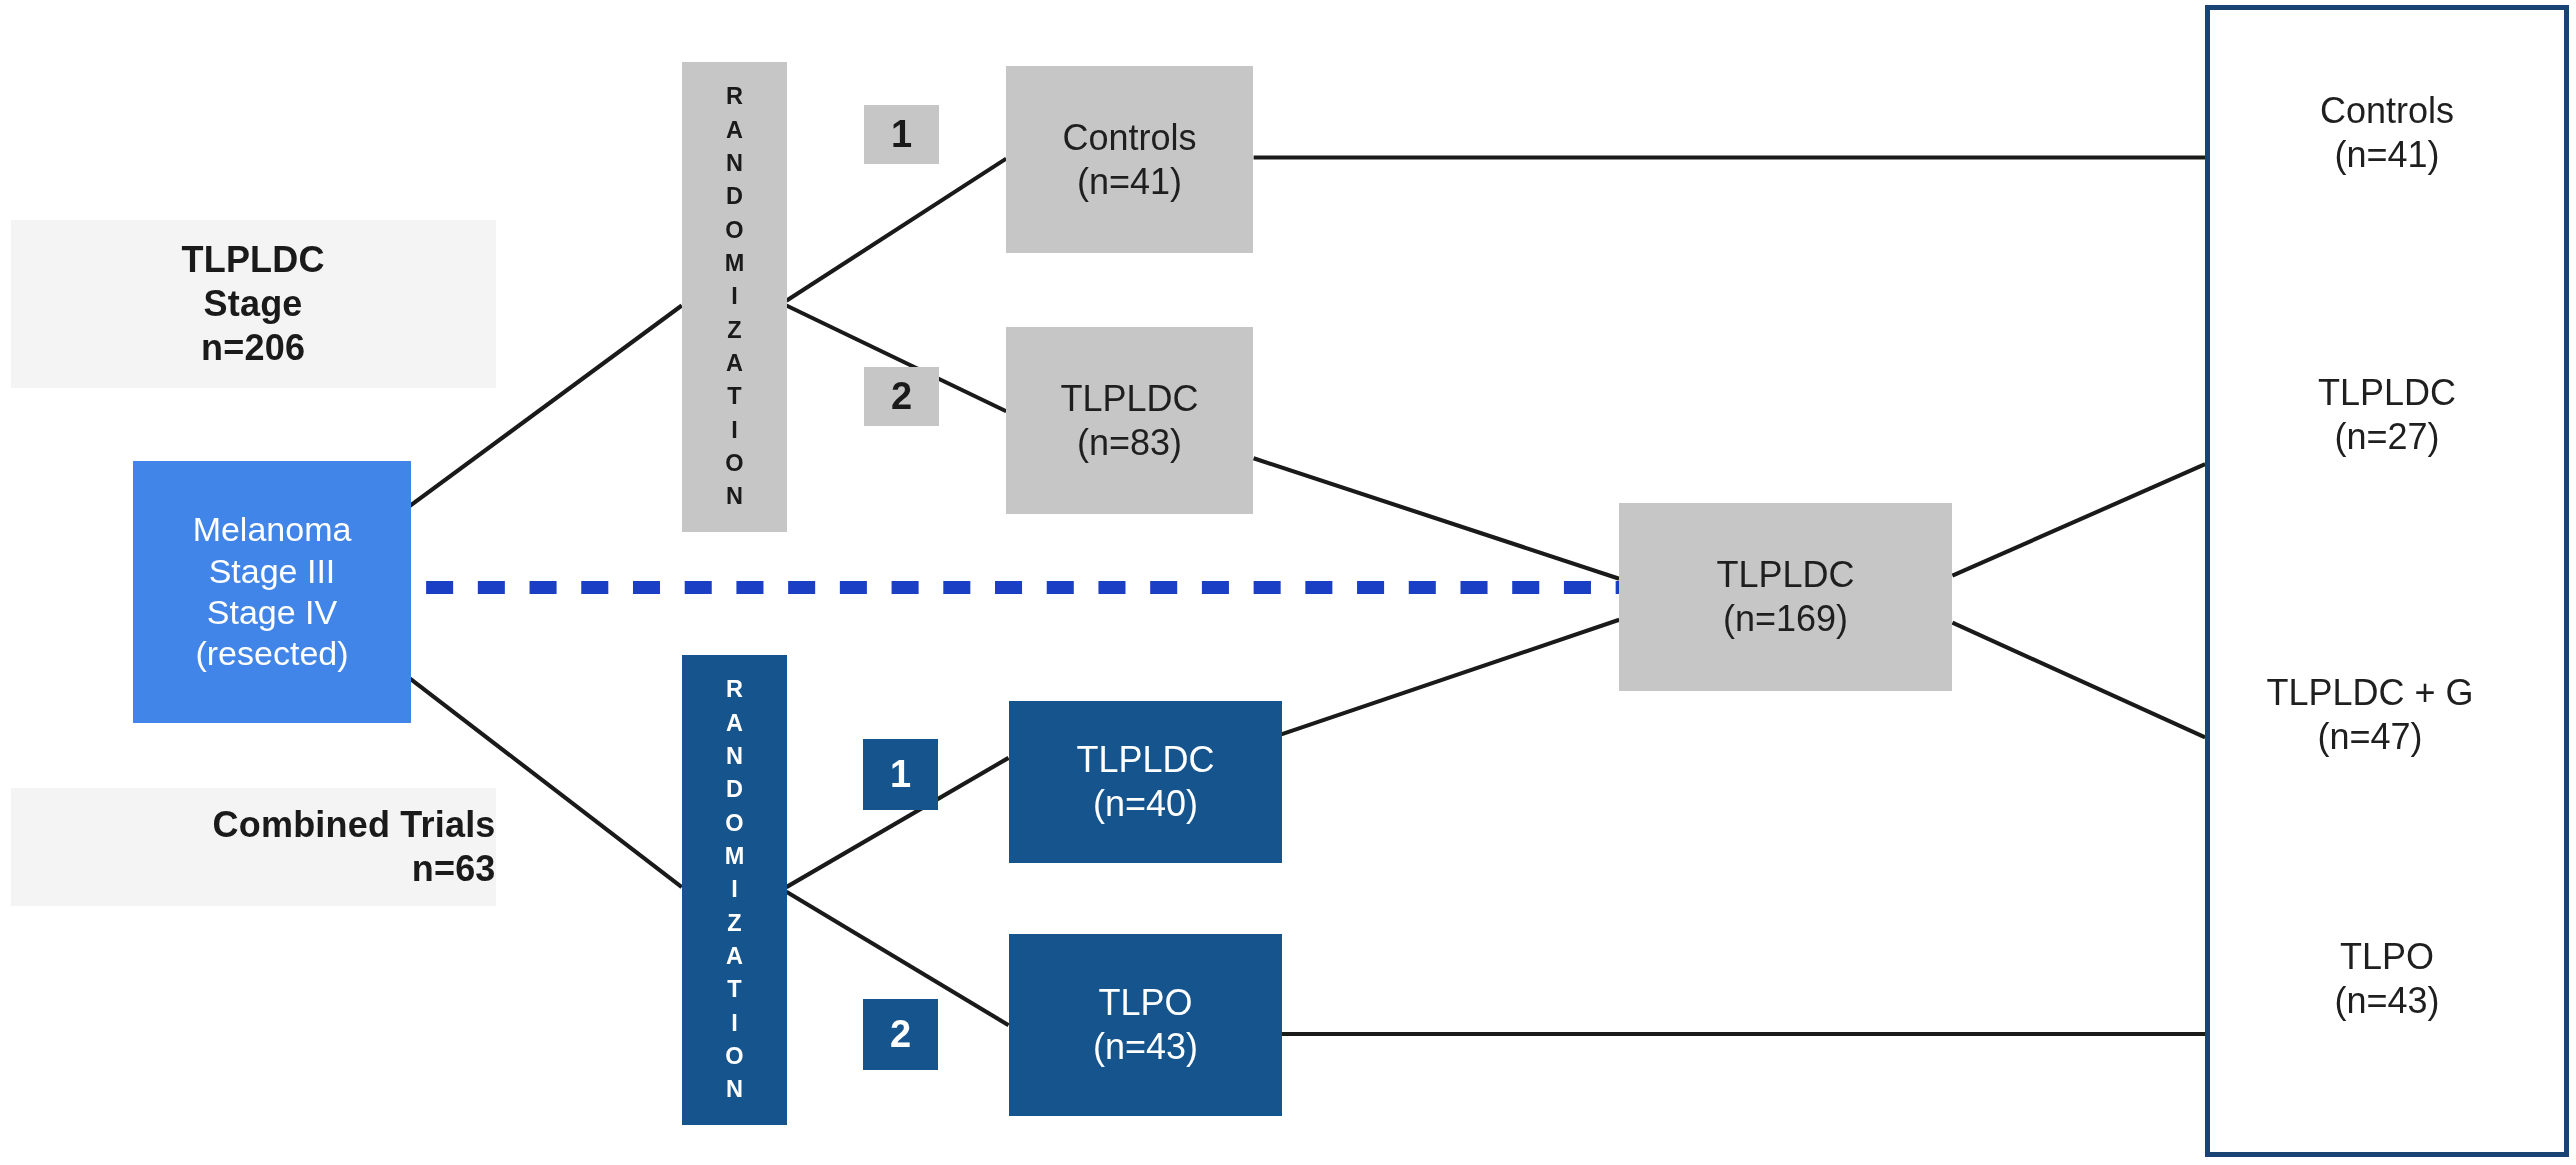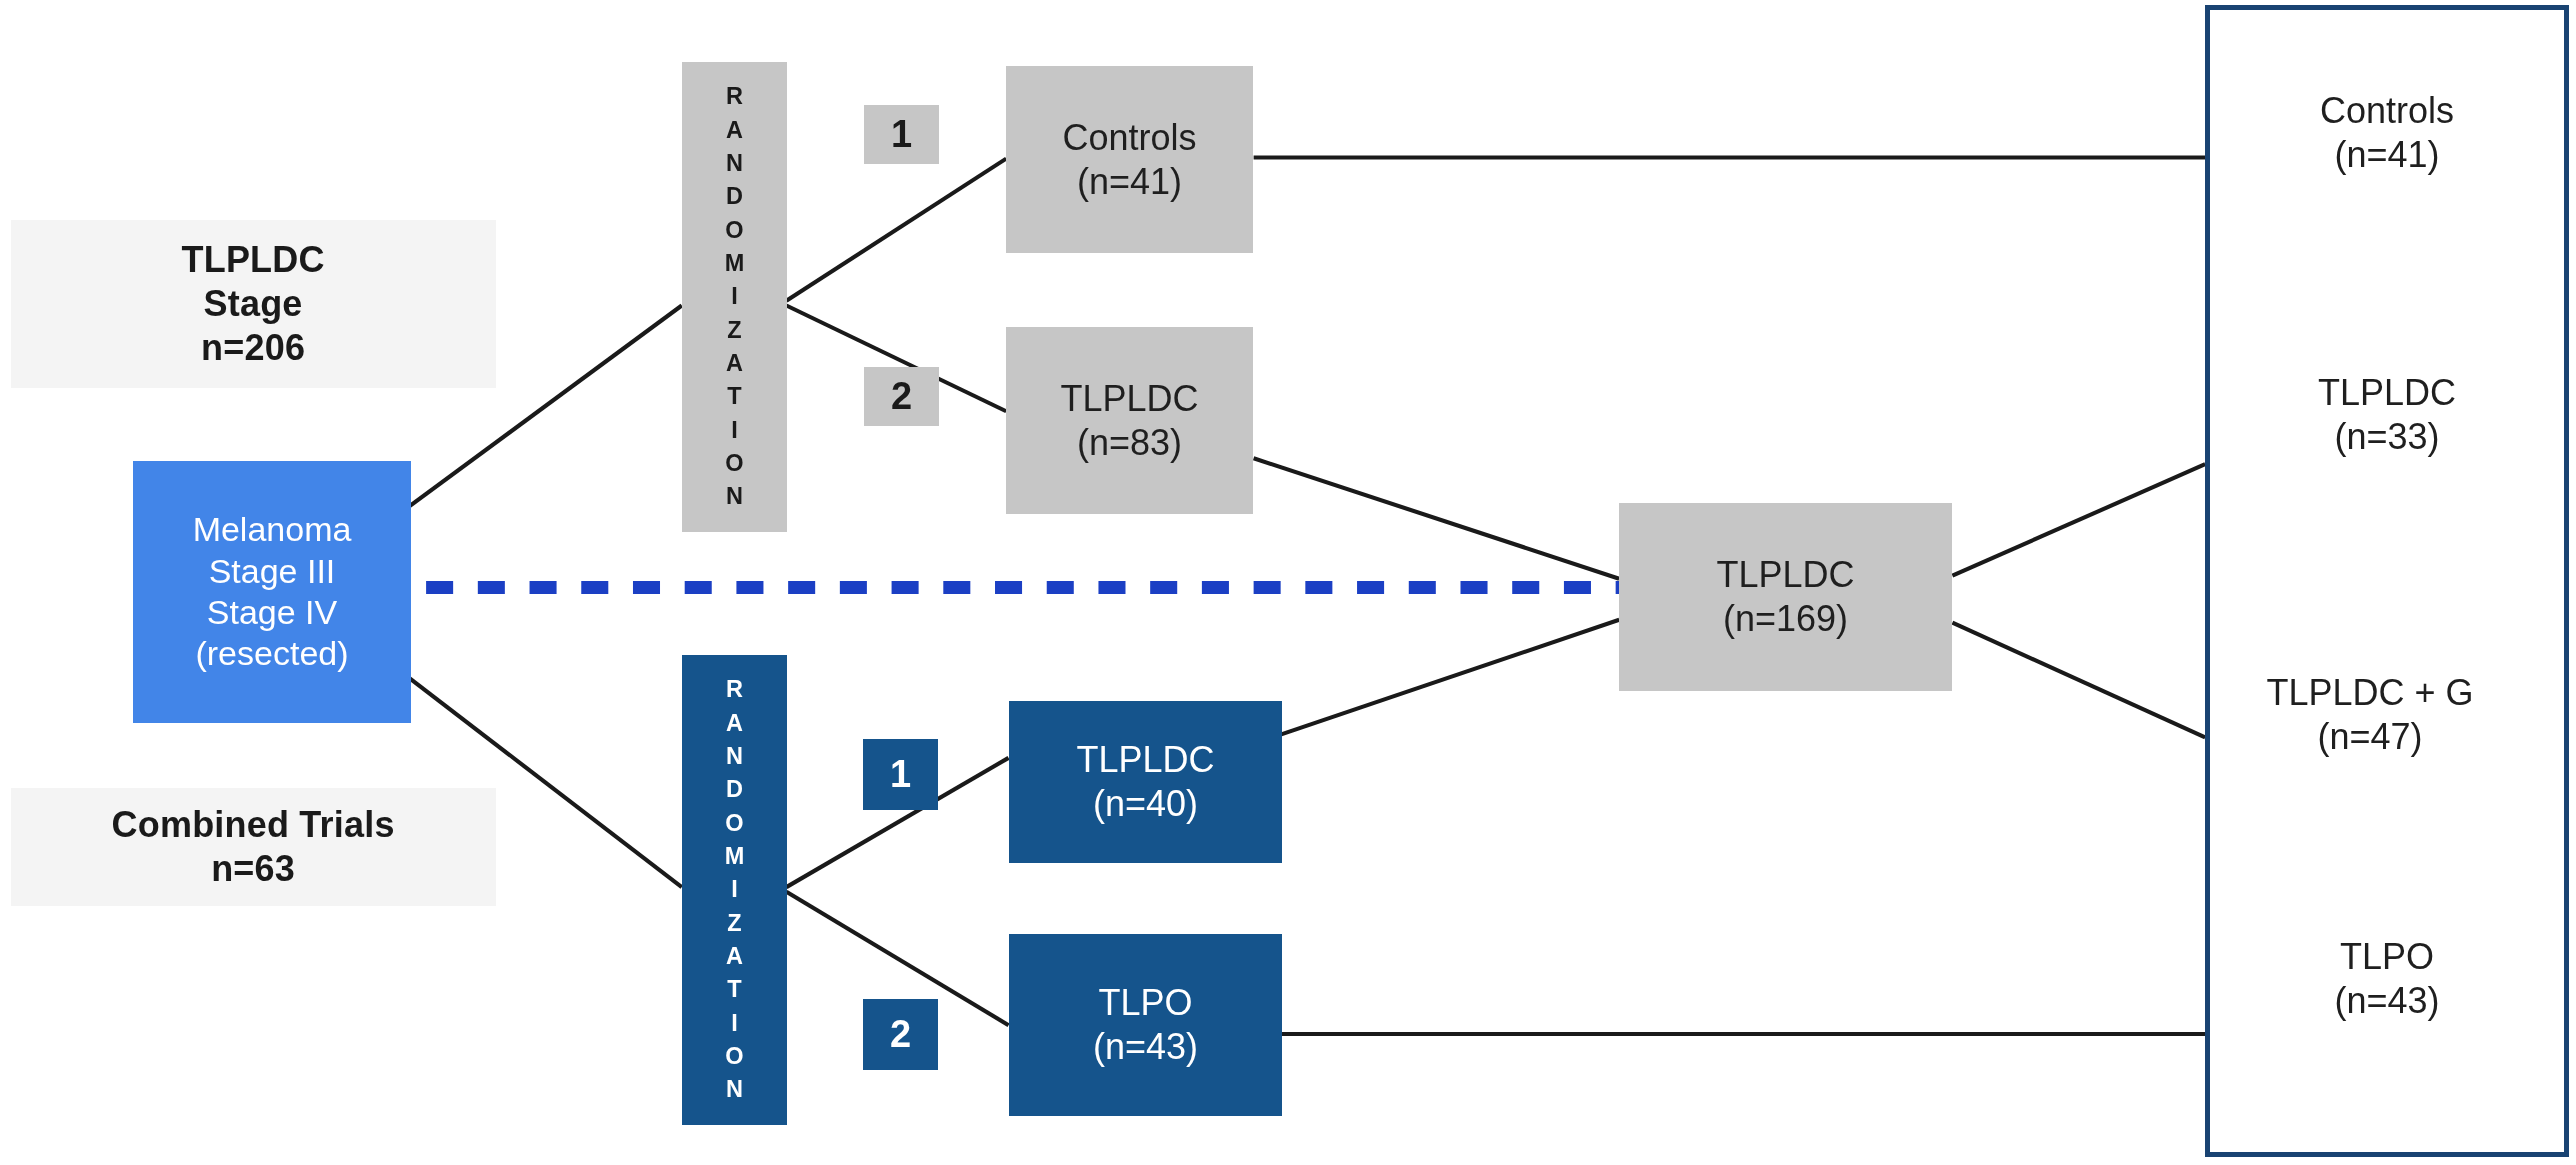--- a/index.html
+++ b/index.html
@@ -155,21 +155,21 @@
 
     <line x1="725" y1="1000" x2="2760" y2="1000" stroke="#1b3fc4" stroke-width="22" stroke-dasharray="46 42" stroke-linecap="butt"></line>
   </svg>
 
   <div class="node plate" style="left:10.6px; top:220px; width:485px; height:168px;">
     <span class="ln1">TLPLDC</span>
     <span class="ln1">Stage</span>
     <span class="ln1">n=206</span>
   </div>
 
-  <div class="node plate" style="left:10.6px; top:788px; width:485px; height:118px;">
+  <div class="node plate" style="left:10.6px; top:788px; width:485px; height:118px;align-items:flex-end;">
     <span class="ln1">Combined Trials</span>
     <span class="ln1">n=63</span>
   </div>
 
   <div class="node src-blue" style="left:113px; top:461px; width:278px; height:262px;margin-left:20px;">
     <span class="ln1">Melanoma</span>
     <span class="ln1">Stage III</span>
     <span class="ln1">Stage IV</span>
     <span class="ln1">(resected)</span>
   </div>
@@ -249,21 +249,21 @@
 
   <div id="outcome-panel" style="left:2205px; top:4.7px; width:364px; height:1152px;">
 
     <div class="outcome-item" style="left:0px; top:59px; width:354px; height:129px;">
       <span class="ln1">Controls</span>
       <span class="ln2">(n=41)</span>
     </div>
 
     <div class="outcome-item" style="left:0px; top:341px; width:354px; height:129px;">
       <span class="ln1">TLPLDC</span>
-      <span class="ln2">(n=33)</span>
+      <span class="ln2">(n=27)</span>
     </div>
 
     <div class="outcome-item" style="left:0px; top:641px; width:320px; height:129px;">
       <span class="ln1">TLPLDC + G</span>
       <span class="ln2">(n=47)</span>
     </div>
 
     <div class="outcome-item" style="left:0px; top:905px; width:354px; height:129px;">
       <span class="ln1">TLPO</span>
       <span class="ln2">(n=43)</span>

